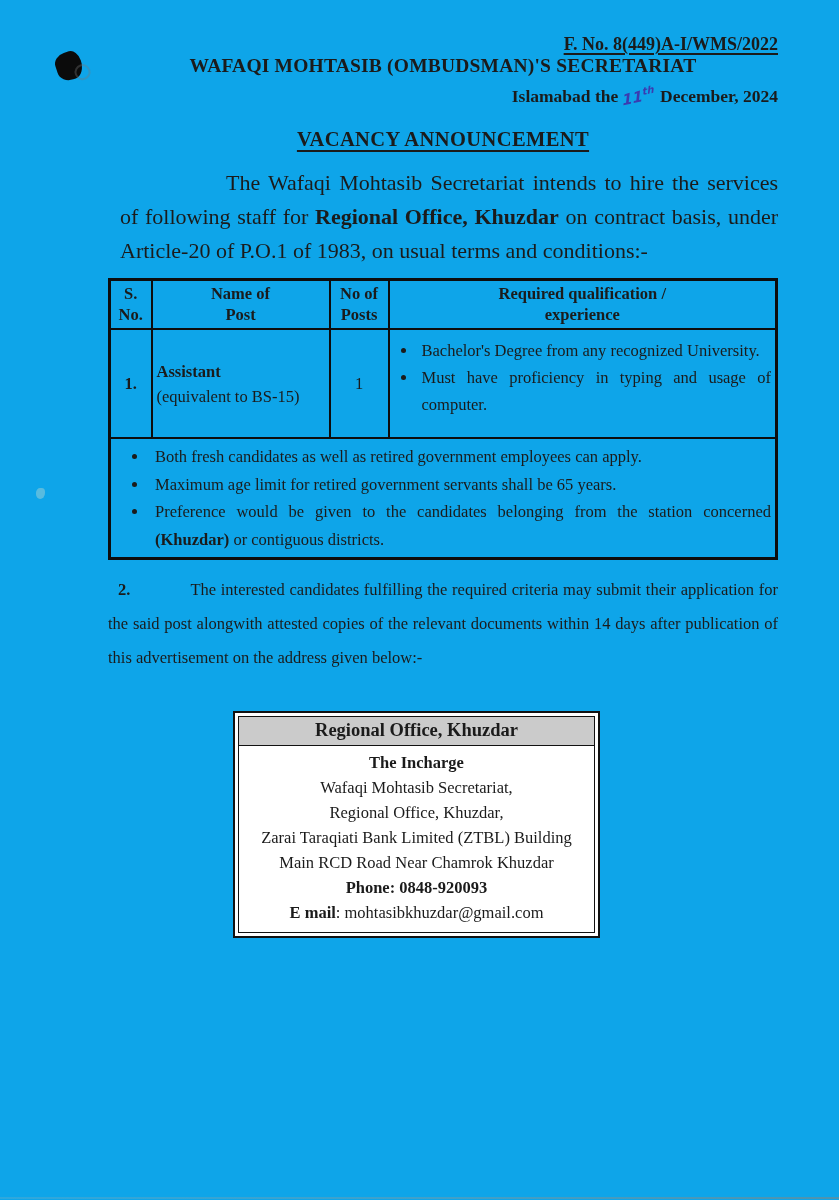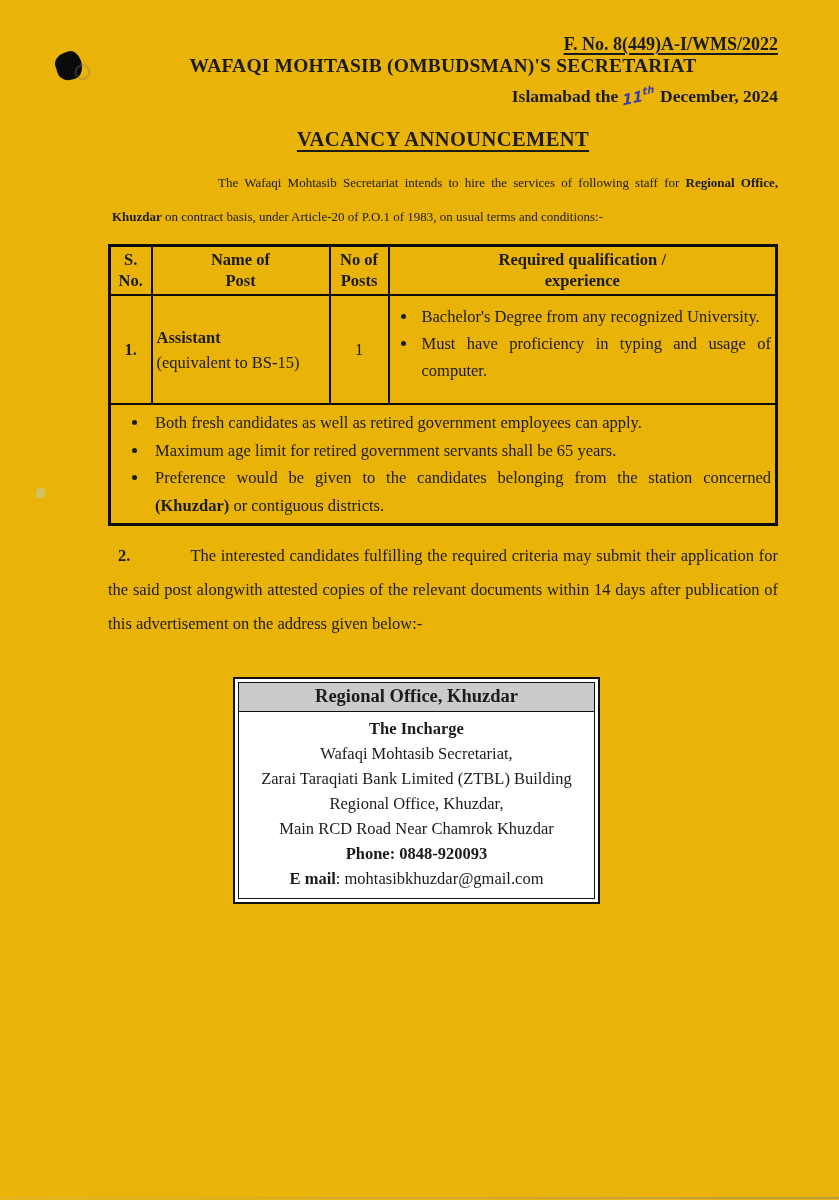--- a/index.html
+++ b/index.html
@@ -5,21 +5,21 @@
   html, body { margin: 0; padding: 0; }
   body {
     width: 839px; height: 1200px;
     background: #ffffff;
     font-family: "Liberation Serif", "DejaVu Serif", serif;
     color: #1b1b1b;
   }
   .page {
     position: relative;
     width: 839px; height: 1200px;
-    background: #eab308;
+    background: #0ea5e9;
     overflow: hidden;
   }
   .ink-blot {
     position: absolute; left: 56px; top: 52px;
     width: 26px; height: 28px;
     background: #0b0b0b;
     border-radius: 58% 42% 50% 62% / 45% 55% 70% 48%;
     transform: rotate(-18deg);
   }
   .ink-blot::after {
@@ -61,22 +61,22 @@
   .doc-title {
     text-align: center; font-weight: bold; font-size: 20.5px;
     margin-top: 21px; letter-spacing: 0.4px;
   }
   .doc-title span {
     text-decoration: underline;
     text-decoration-thickness: 2px;
     text-underline-offset: 4px;
   }
   p.intro {
-    margin: 15px 0 0 4px;
-    font-size: 13px; line-height: 34px;
+    margin: 15px 0 0 12px;
+    font-size: 22px; line-height: 34px;
     text-align: justify; text-indent: 106px;
   }
   table.vacancy {
     width: 100%;
     border-collapse: collapse;
     border: 3px solid #0d0d0d;
     margin-top: 10px;
     font-size: 16.5px;
   }
   table.vacancy th, table.vacancy td {
@@ -223,22 +223,22 @@
       </tbody>
     </table>
 
     <p class="para2"><span class="p2num">2.</span><span class="p2gap"></span><span>The interested candidates fulfilling the required criteria may submit their application for the said post alongwith attested copies of the relevant documents within 14 days after publication of this advertisement on the address given below:-</span></p>
 
     <div class="addr-box">
       <div class="addr-header">Regional Office, Khuzdar</div>
       <div class="addr-body">
         <div class="addr-line bold">The Incharge</div>
         <div class="addr-line">Wafaqi Mohtasib Secretariat,</div>
+        <div class="addr-line">Regional Office, Khuzdar,</div>
         <div class="addr-line">Zarai Taraqiati Bank Limited (ZTBL) Building</div>
-        <div class="addr-line">Regional Office, Khuzdar,</div>
         <div class="addr-line">Main RCD Road Near Chamrok Khuzdar</div>
         <div class="addr-line bold">Phone: 0848-920093</div>
         <div class="addr-line"><b>E mail</b><span>: mohtasibkhuzdar@gmail.com</span></div>
       </div>
     </div>
 
   </div>
 
   <div class="bottom-edge"></div>
 </div>

